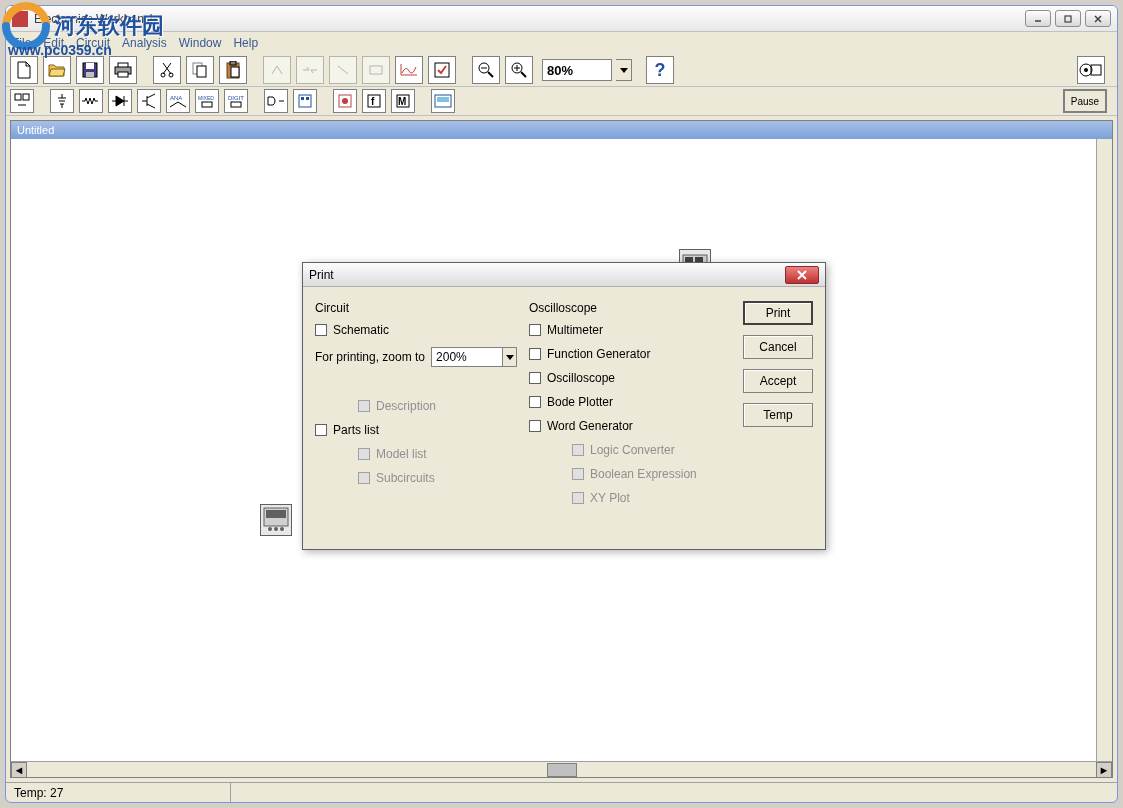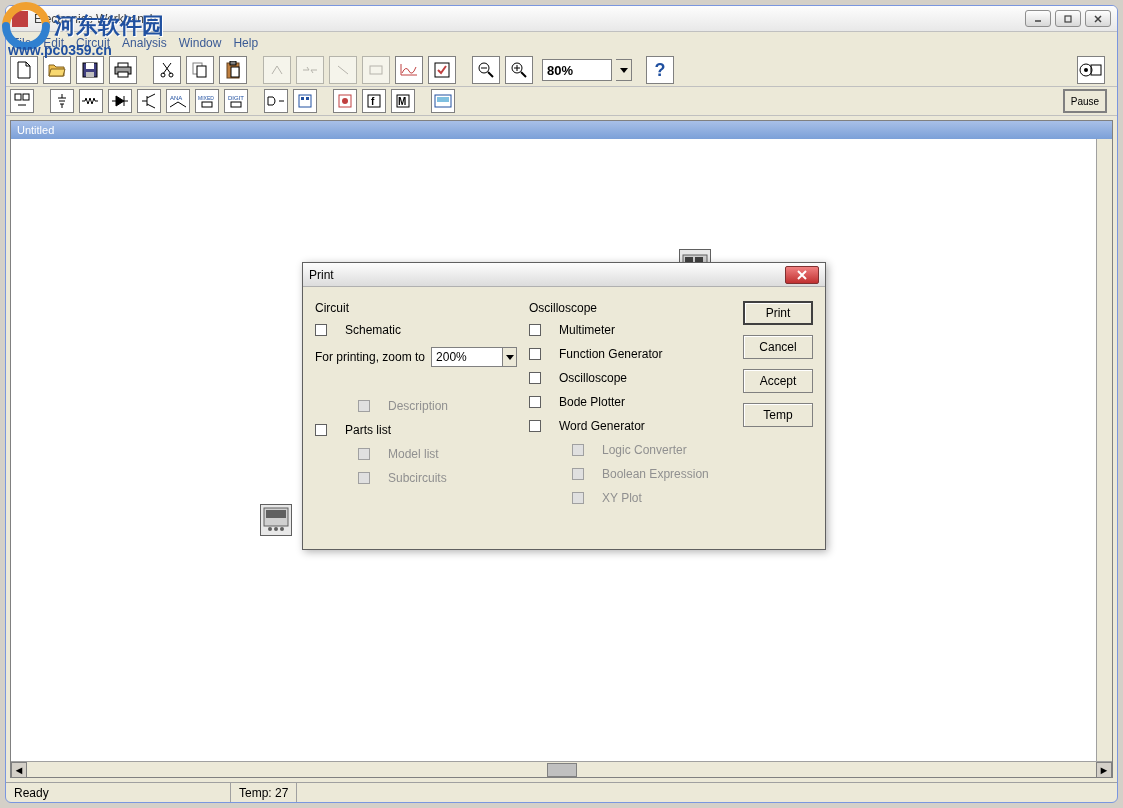--- a/index.html
+++ b/index.html
@@ -49,21 +49,21 @@
 .dialog { position: absolute; left: 302px; top: 262px; width: 524px; height: 288px; background: #ece9d8; border: 1px solid #606060; box-shadow: 2px 2px 8px rgba(0,0,0,0.3); display: flex; flex-direction: column; }
 .dlg-title { height: 24px; background: linear-gradient(to bottom,#fdfdfd,#dcdcdc); border-bottom: 1px solid #b0b0b0; display: flex; align-items: center; padding: 0 6px; }
 .dlg-title span { flex: 1; font-size: 12px; }
 .dlg-close { width: 34px; height: 18px; background: linear-gradient(#f08080,#c03030); border: 1px solid #803030; border-radius: 2px; display: flex; align-items: center; justify-content: center; color: #fff; font-weight: bold; }
 .dlg-body { flex: 1; display: flex; padding: 14px 12px; gap: 10px; }
 .dlg-col { flex: 1; }
 .dlg-side { width: 70px; display: flex; flex-direction: column; gap: 10px; }
 .dlg-btn { height: 24px; border: 1px solid #808080; background: #ece9d8; display: flex; align-items: center; justify-content: center; font-size: 12px; box-shadow: 1px 1px 0 #fff inset; }
 .dlg-btn.default { border: 2px solid #404040; }
 .section-label { font-size: 12px; margin-bottom: 8px; }
-.chk-row { display: flex; align-items: center; gap: 18px; margin-bottom: 10px; font-size: 12px; }
+.chk-row { display: flex; align-items: center; gap: 6px; margin-bottom: 10px; font-size: 12px; }
 .chk-row.disabled { color: #909090; padding-left: 43px; }
 .chk { width: 12px; height: 12px; border: 1px solid #606060; background: #fff; }
 .chk.disabled { background: #e0e0e0; border-color: #a0a0a0; }
 .zoom-row { display:flex;align-items:center;gap:6px;font-size:12px;margin-bottom:32px; }
 .zoom-select { width: 72px; height: 20px; border: 1px solid #808080; background: #fff; display: flex; align-items: center; padding: 0 4px; }
 .zoom-select-arrow { width:14px;height:20px;background:#ece9d8;border:1px solid #808080;border-left:none;display:flex;align-items:center;justify-content:center; }
 
 
 .watermark { position: absolute; left: 0; top: 0; z-index: 100; pointer-events: none; display:flex;align-items:center;gap:2px;}
 .wm-logo { width:52px;height:52px;border-radius:50%;display:flex;align-items:center;justify-content:center;}
@@ -341,21 +341,20 @@
     <div class="scroll-h">
       <div class="arrow">◄</div>
       <div style="flex:1;display:flex;justify-content:center;">
           <div class="thumb"></div>
         </div>
       <div class="arrow">►</div>
     </div>
   </div>
 
   <div class="statusbar">
-    <div class="cell">Ready</div>
     <div class="cell">Temp:  27</div>
   </div>
 </div>
 
 <div class="dialog">
   <div class="dlg-title">
     <span>Print</span>
     <div class="dlg-close">
       <svg width="10" height="10" viewBox="0 0 10 10">
           <path d="M1 1L9 9M9 1L1 9" stroke="#fff" stroke-width="2"></path>

